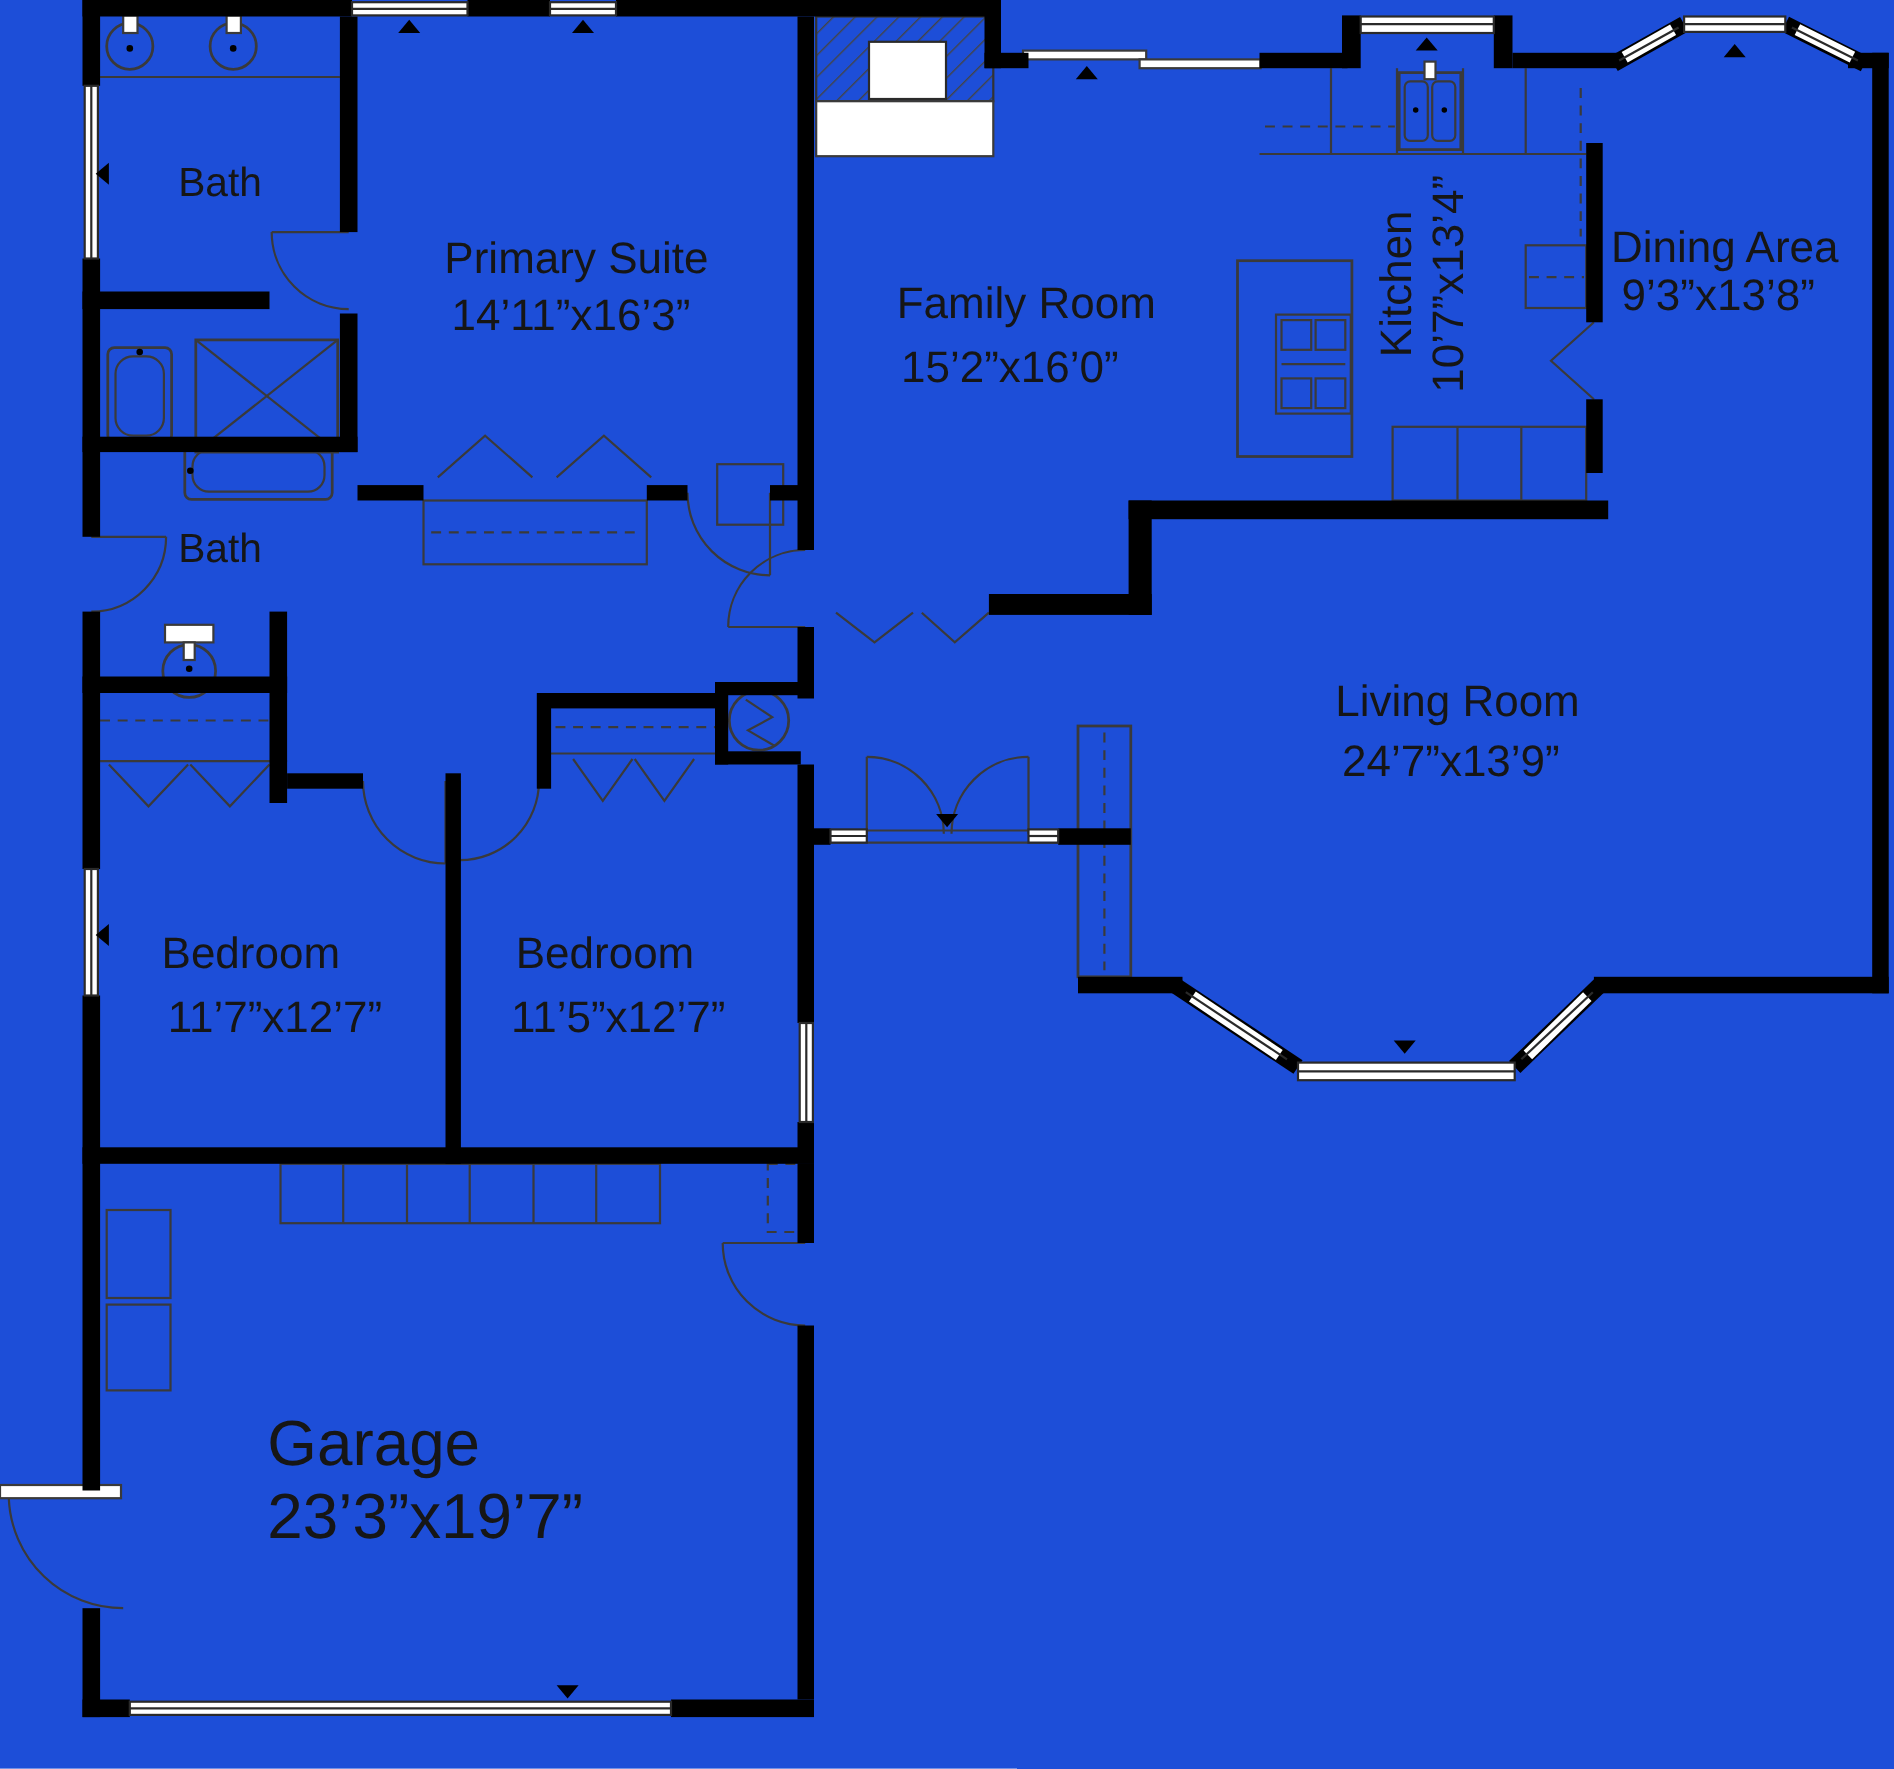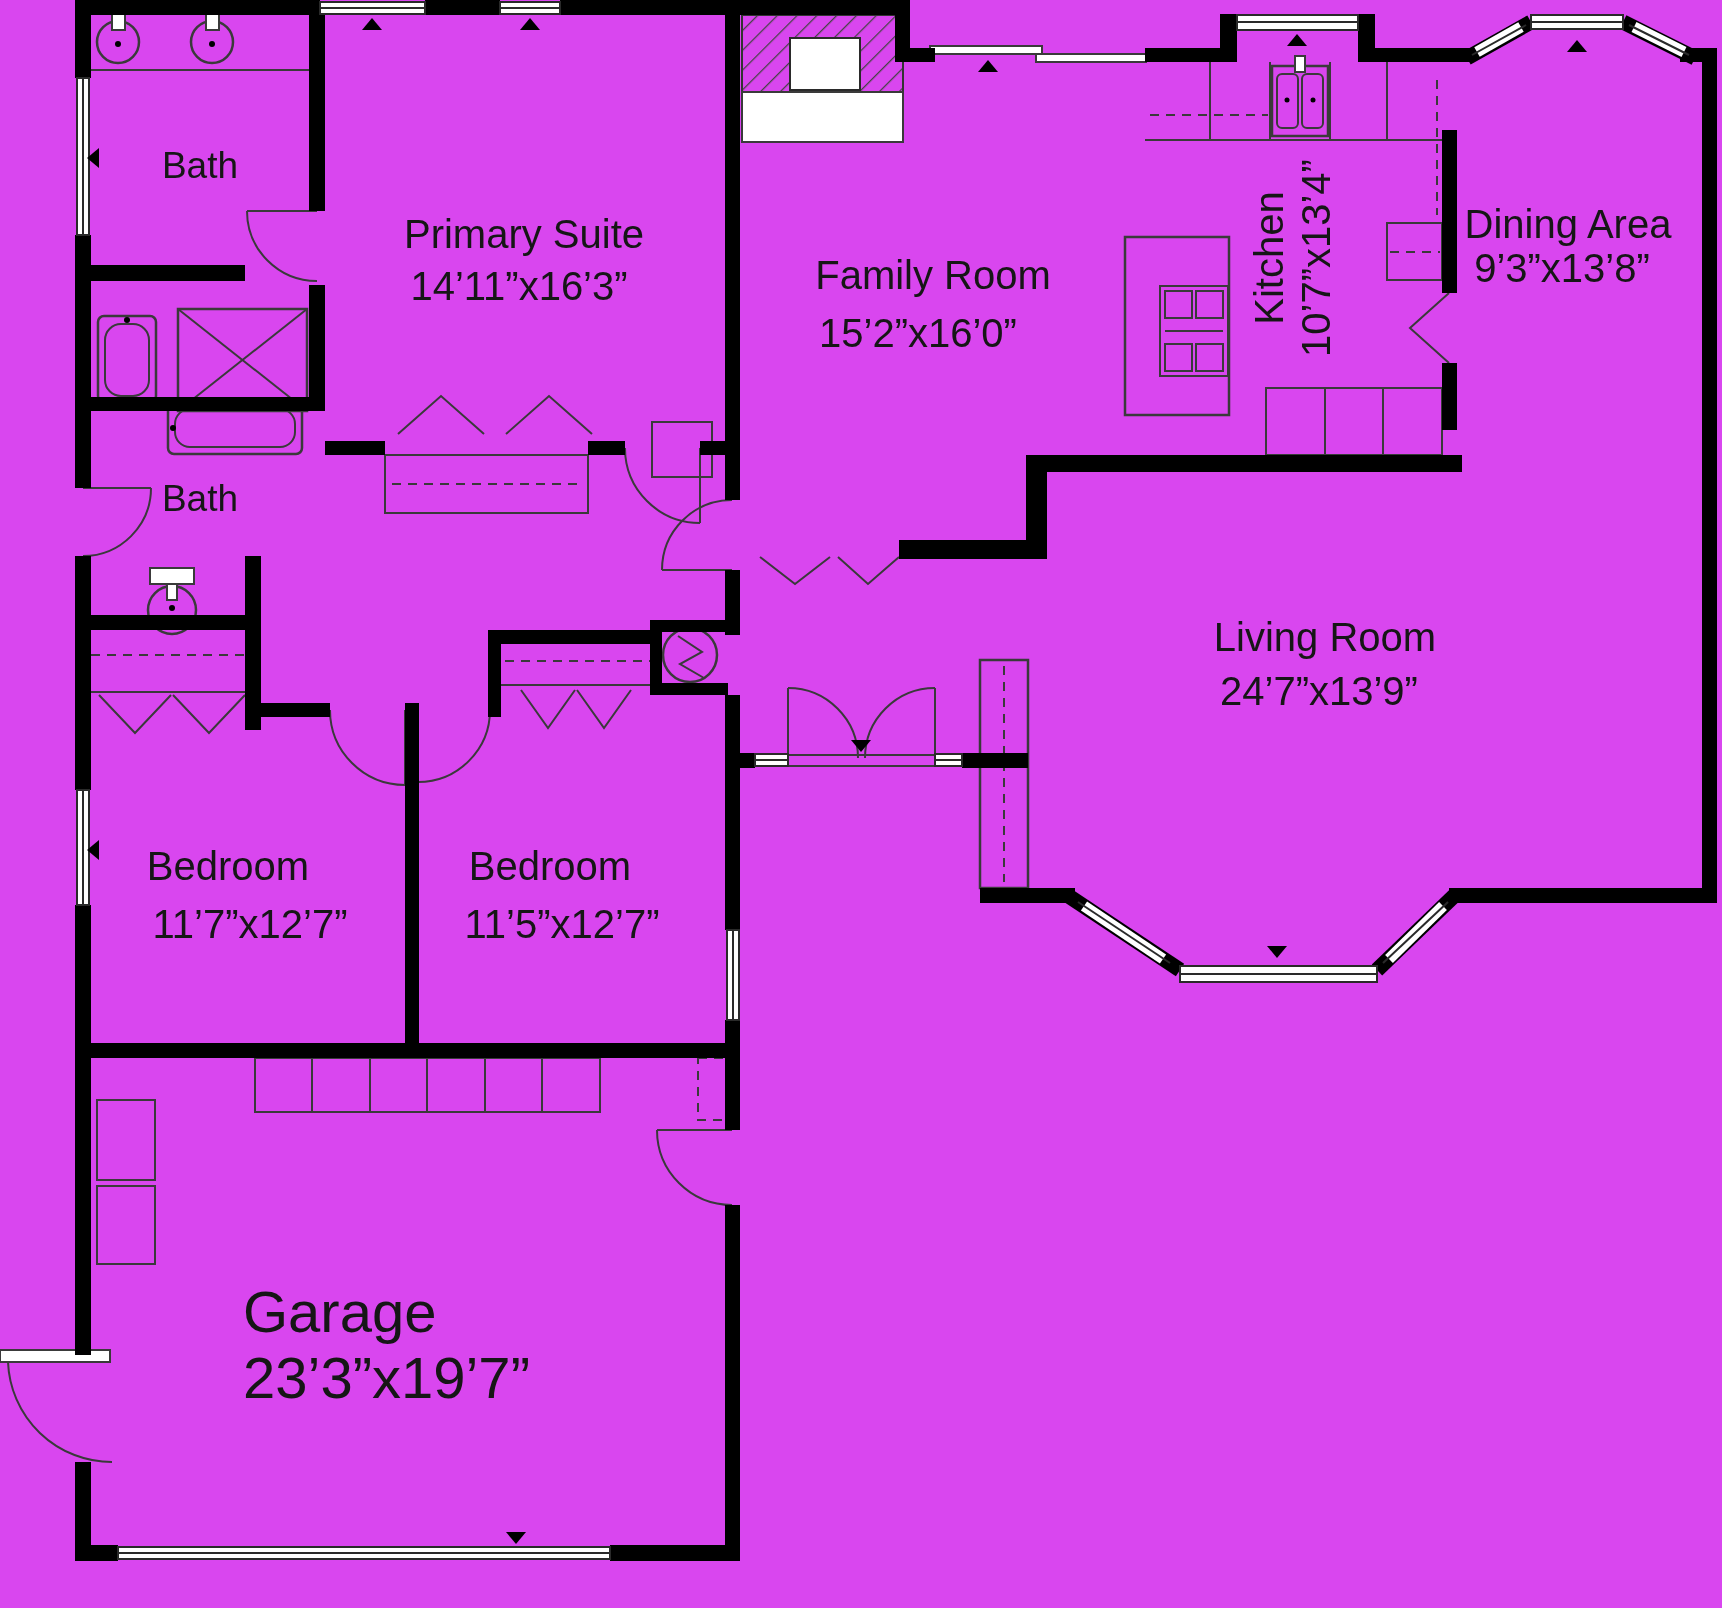--- a/index.html
+++ b/index.html
@@ -1,16 +1,16 @@
 <!DOCTYPE html>
 <html><head>
 <meta charset="utf-8">
 <style>
   html,body{margin:0;padding:0;background:#ffffff;}
-  .plan-wrap{width:1722px;height:1608px;background:#d946ef;position:relative;overflow:hidden;}
+  .plan-wrap{width:1722px;height:1608px;background:#1d4ed8;position:relative;overflow:hidden;}
   svg{display:block;}
   .wall{fill:#000000;stroke:none;}
   .wallline{stroke:#000000;stroke-width:15;fill:none;}
   .thin{stroke:#3a3a3a;stroke-width:2.5;fill:none;}
   .thin2{stroke:#3a3a3a;stroke-width:2;fill:none;}
   .whitefill{fill:#ffffff;}
   .dash{stroke-dasharray:9 7;}
   .winline{stroke:#2a2a2a;stroke-width:2;fill:none;}
   .winbox{fill:#ffffff;stroke:#2a2a2a;stroke-width:2;}
   .marker{fill:#000000;}

